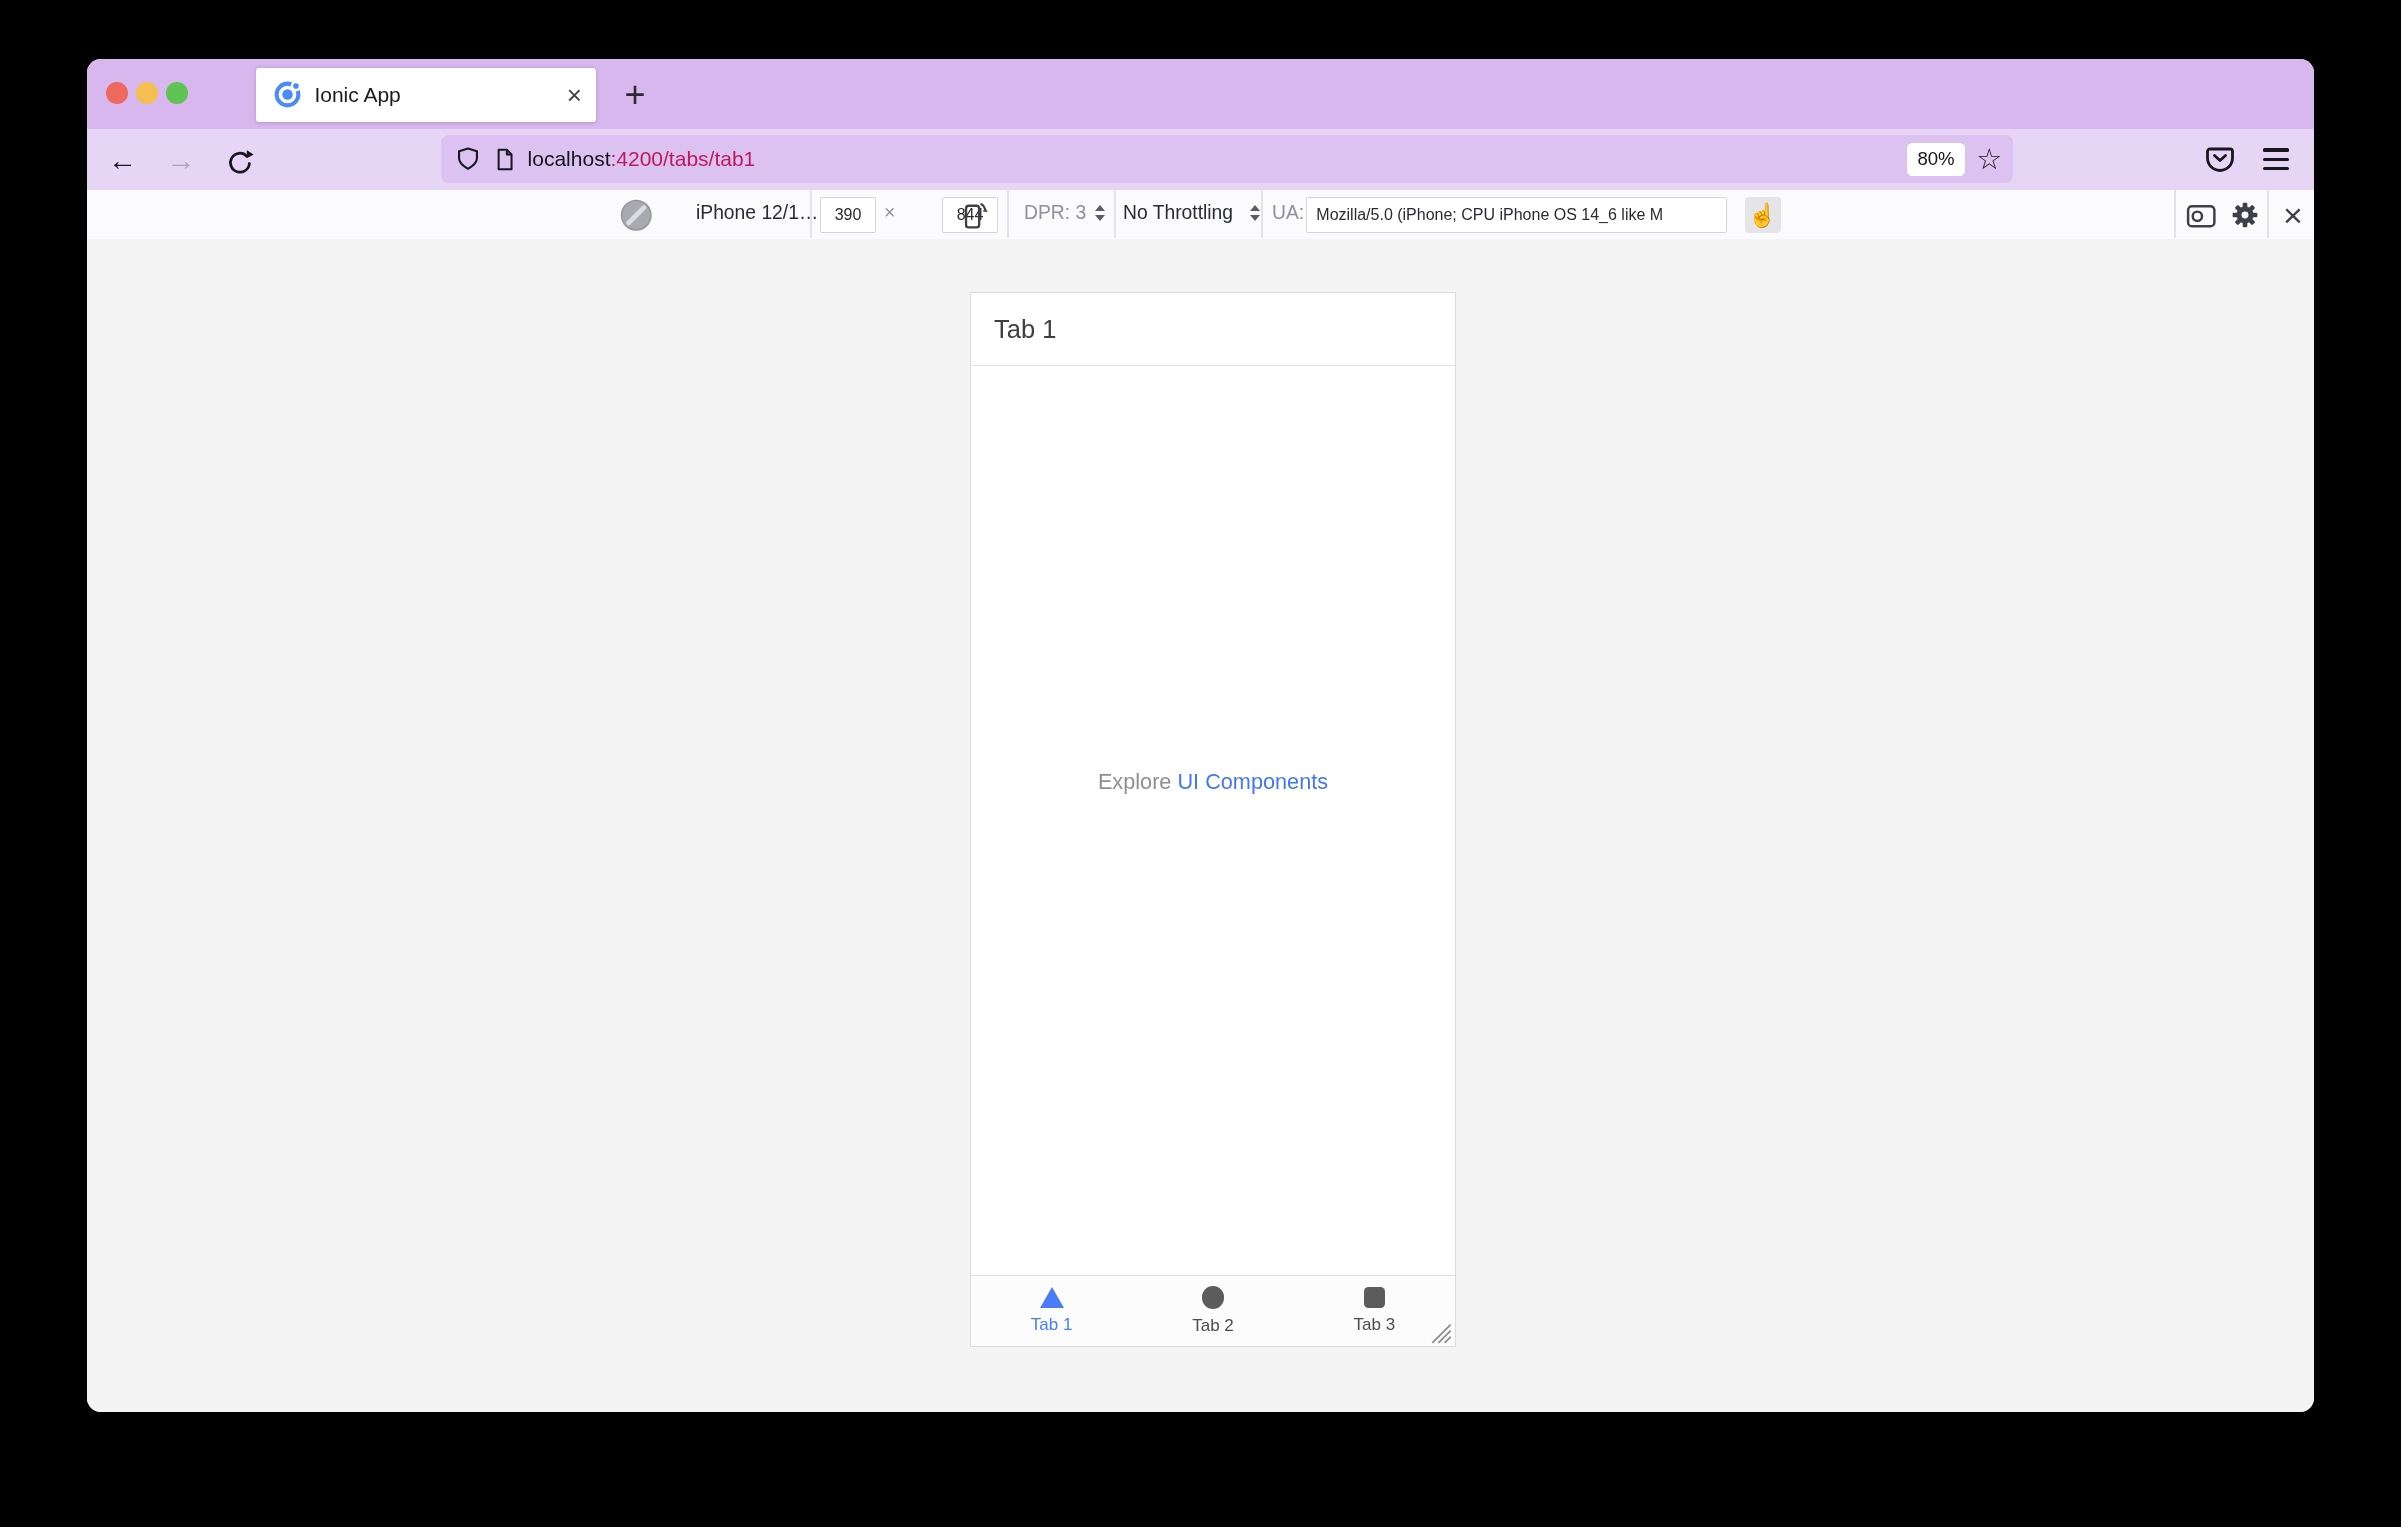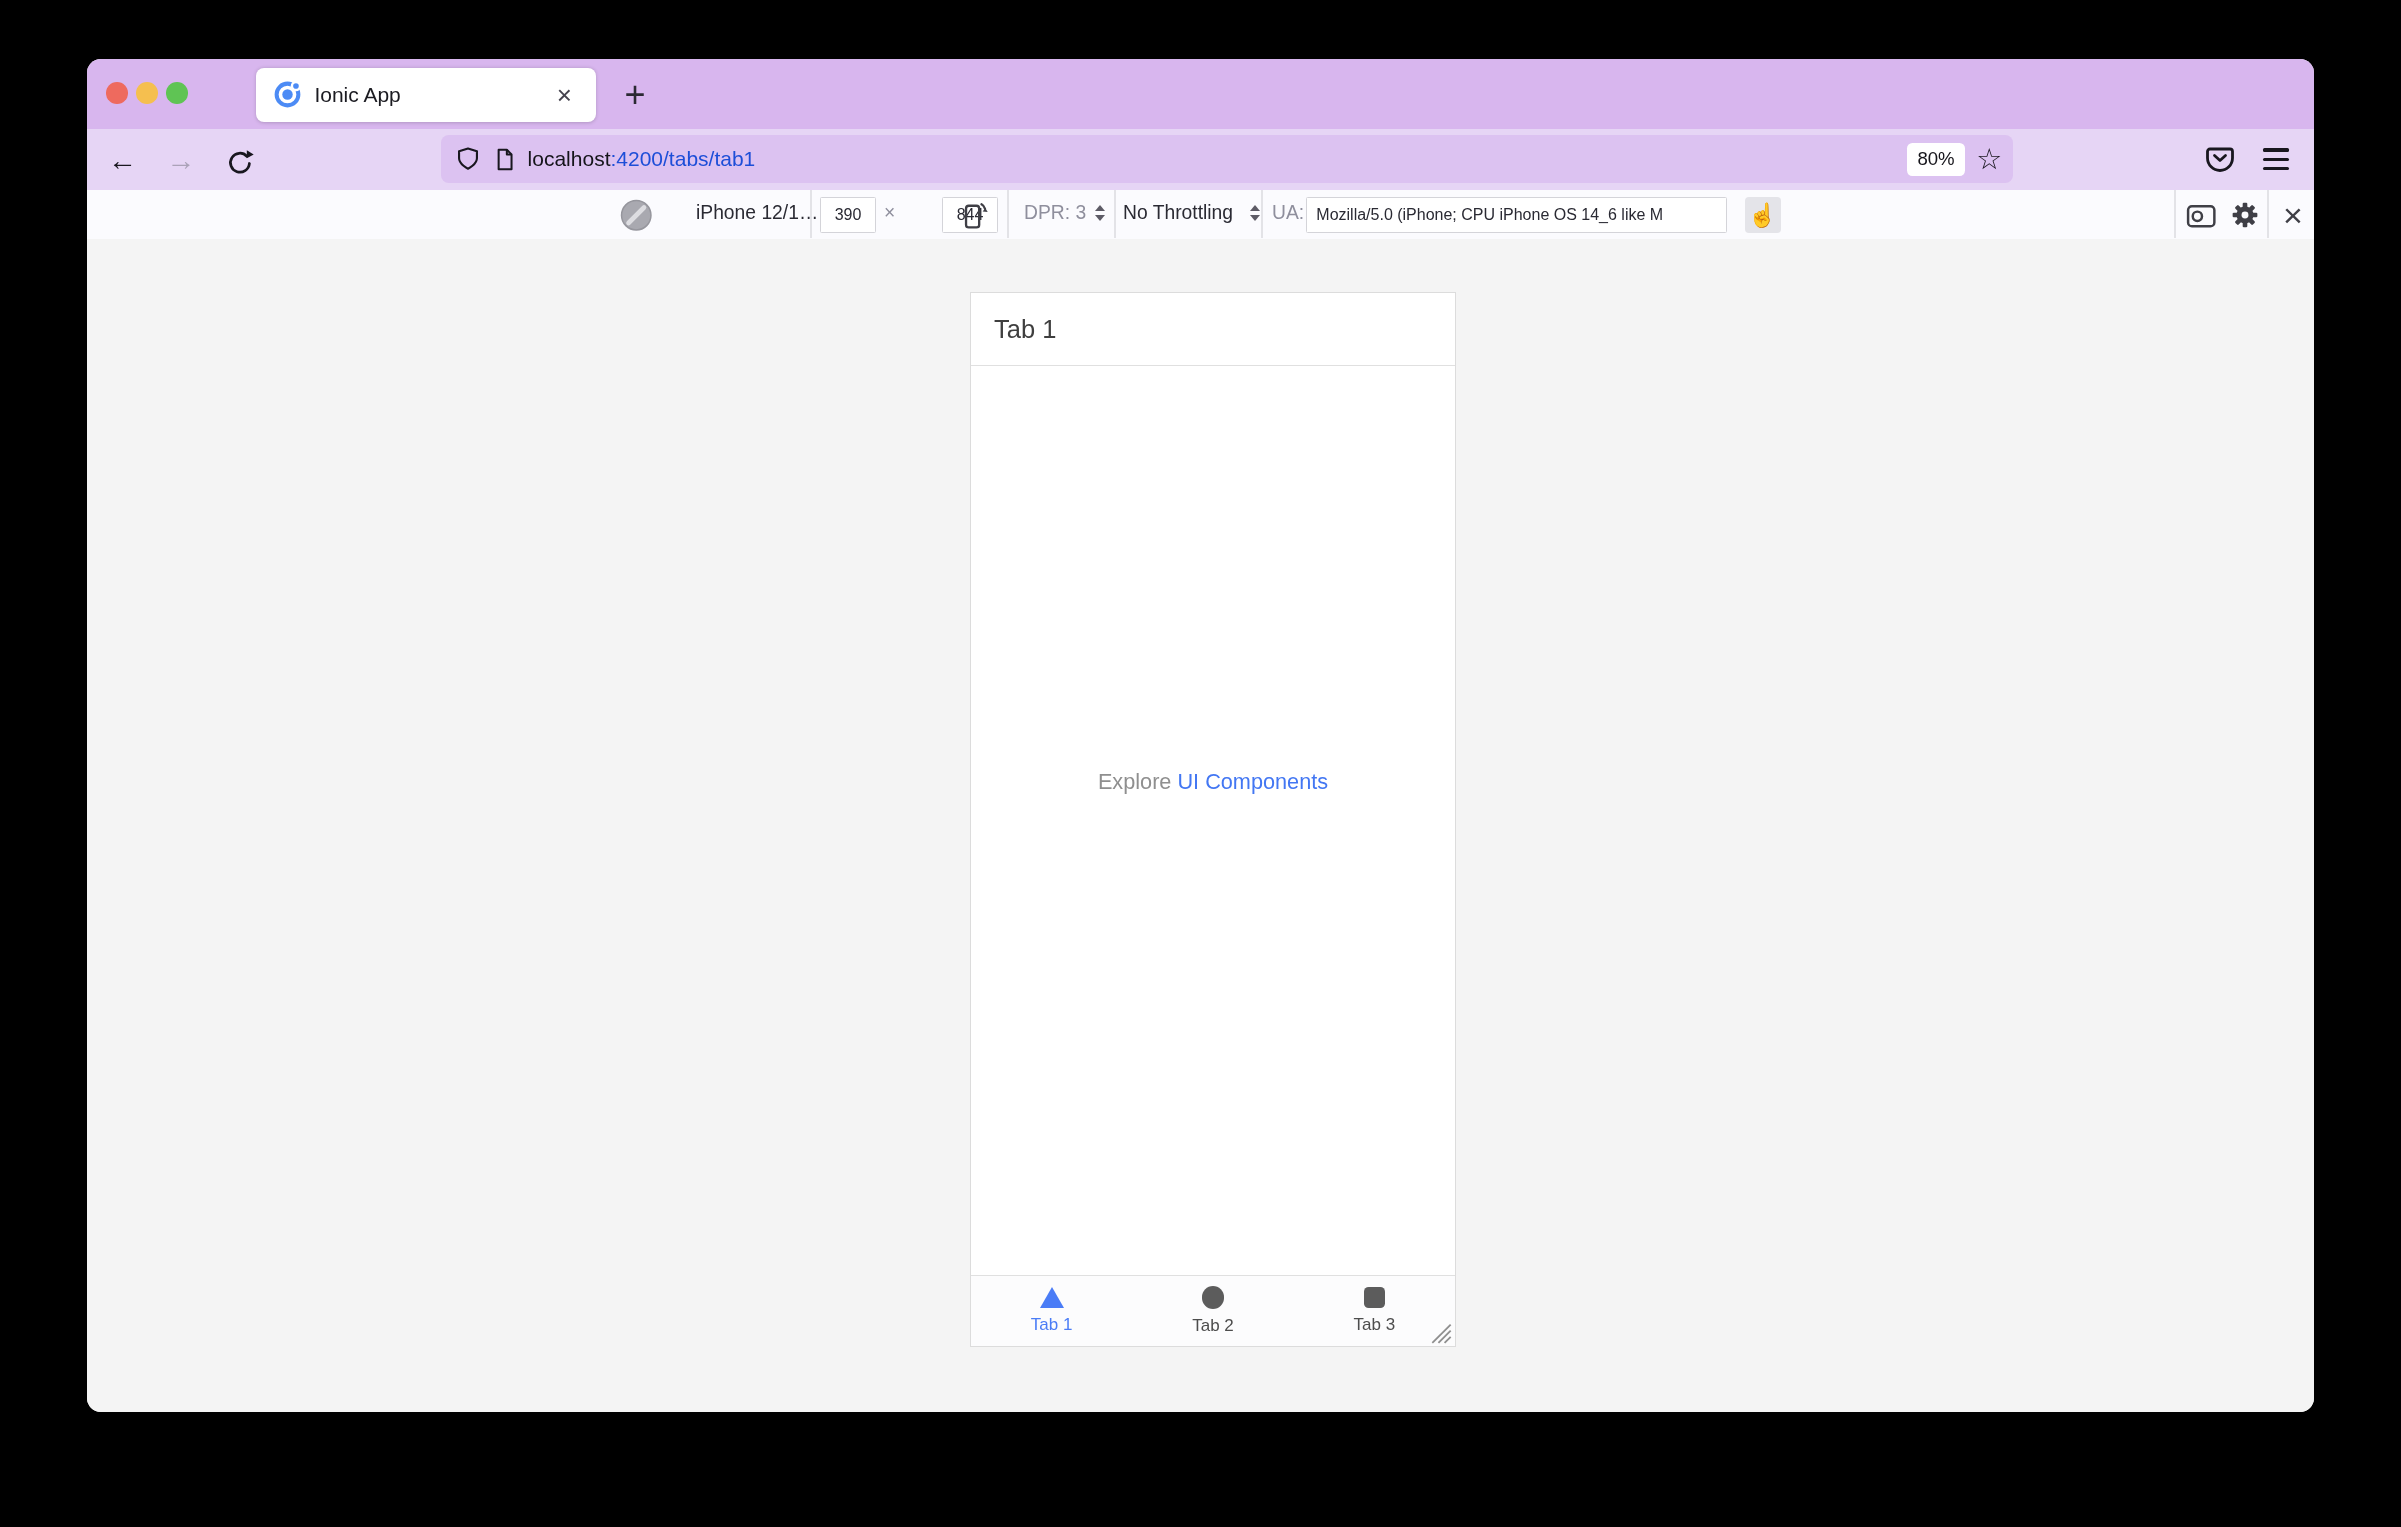--- a/index.html
+++ b/index.html
@@ -12,39 +12,39 @@
             border-radius:14px; overflow:hidden; background:#f4f4f4;
             box-shadow:0 15.5px 46px rgba(0,0,0,.6); }
 
   
   .tabstrip { position:absolute; left:0; top:0; width:100%; height:70px; background:#d8b6ee; }
   .traffic { position:absolute; top:23px; width:21.7px; height:21.7px; border-radius:50%; }
   .t-red   { left:19.3px;  background:#ee6a5e; }
   .t-yel   { left:49px;  background:#f5bf4f; }
   .t-grn   { left:79px; background:#5fc454; }
   .tab { position:absolute; left:169px; top:8.5px; width:340px; height:54px; background:#fff;
-         border-radius:8px; display:flex; align-items:center; padding:0 24px 0 17px;
+         border-radius:3px; display:flex; align-items:center; padding:0 14px 0 17px;
          box-shadow:0 0.8px 3.9px rgba(0,0,0,.18); }
   .tab-title { font-size:21px; color:#1b1b21; margin-left:12.4px; flex:1; white-space:nowrap; overflow:hidden; }
   .tab-close { font-size:26px; color:#45434e; line-height:1; cursor:pointer; }
   .newtab { position:absolute; left:523px; top:10.8px; width:50px; height:50px; border:none; background:transparent;
             font-size:36px; font-weight:300; color:#2b2933; line-height:46px; text-align:center; cursor:pointer; }
 
   
   .navbar { position:absolute; left:0; top:70px; width:100%; height:61px; background:#e6d5f5; }
   .navbtn { position:absolute; top:7px; width:48px; height:48px; border:none; background:transparent;
             font-size:29px; line-height:46px; text-align:center; color:#19171f; cursor:pointer; }
   .nb-back { left:11.6px; }
   .nb-fwd  { left:70px; color:#aba2b8; }
   .nb-reload { left:128px; }
   .urlbar { position:absolute; left:354px; top:6.2px; width:1572px; height:48px; background:#dcc2f1;
             border-radius:7.7px; display:flex; align-items:center; padding:0 10.8px 0 14px; gap:10.8px; }
   .url-text { font-size:21px; white-space:nowrap; }
   .url-host { color:#15141a; }
-  .url-path { color:#1d4ed8;margin-top:40px; }
+  .url-path { color:#be185d;margin-top:40px; }
   .url-spacer { flex:1; }
   .zoom-badge { background:#fff; border-radius:5.4px; padding:5.4px 10.8px; font-size:18.6px; color:#15141a; }
   .star { font-size:29px; color:#19171f; line-height:1; }
   .pocket-btn { position:absolute; left:2116px; top:10px; width:40px; height:40px; border:none; background:transparent; cursor:pointer; }
   .menu-btn { position:absolute; left:2176px; top:10.8px; width:34px; height:39px; border:none; background:transparent;
               display:flex; flex-direction:column; justify-content:center; gap:6.2px; cursor:pointer; }
   .menu-bar { width:26px; height:3.1px; background:#19171f; border-radius:1.5px; }
 
   
   .rdmbar { position:absolute; left:0; top:131px; width:100%; height:50px; background:#fbfbfe;

